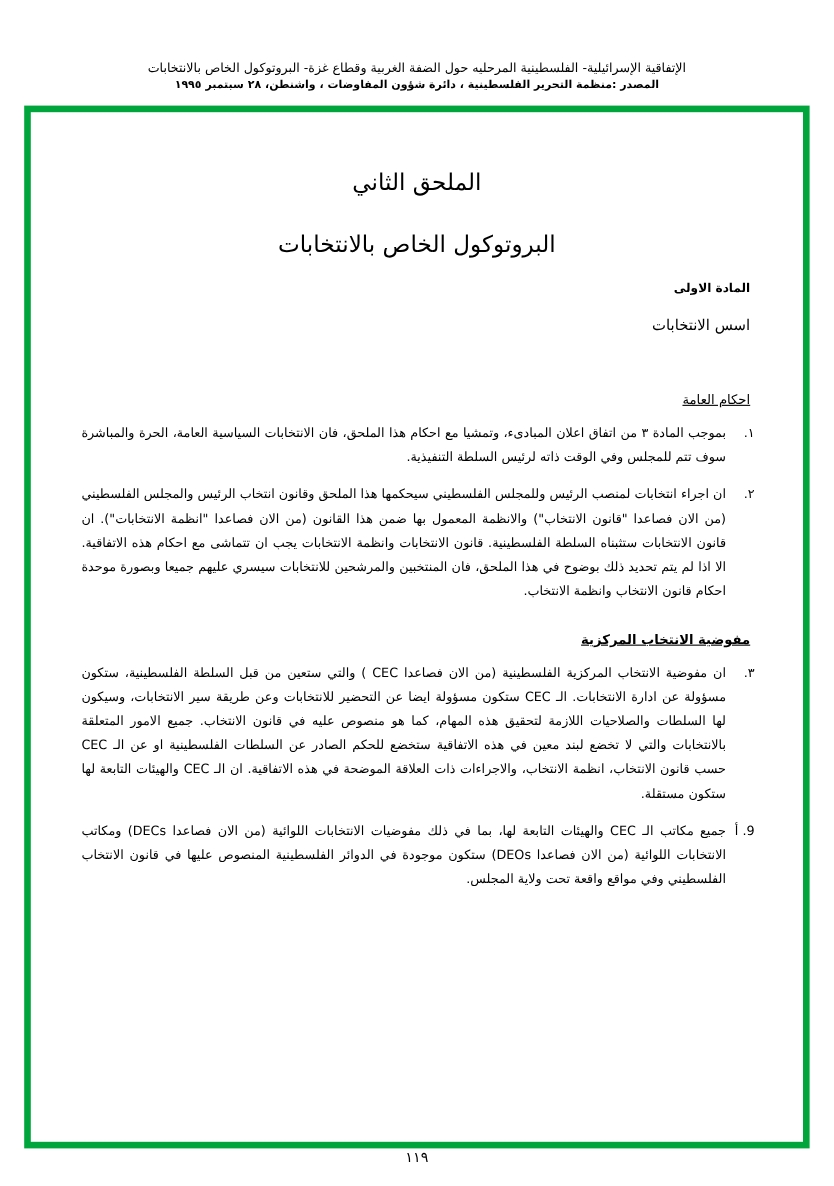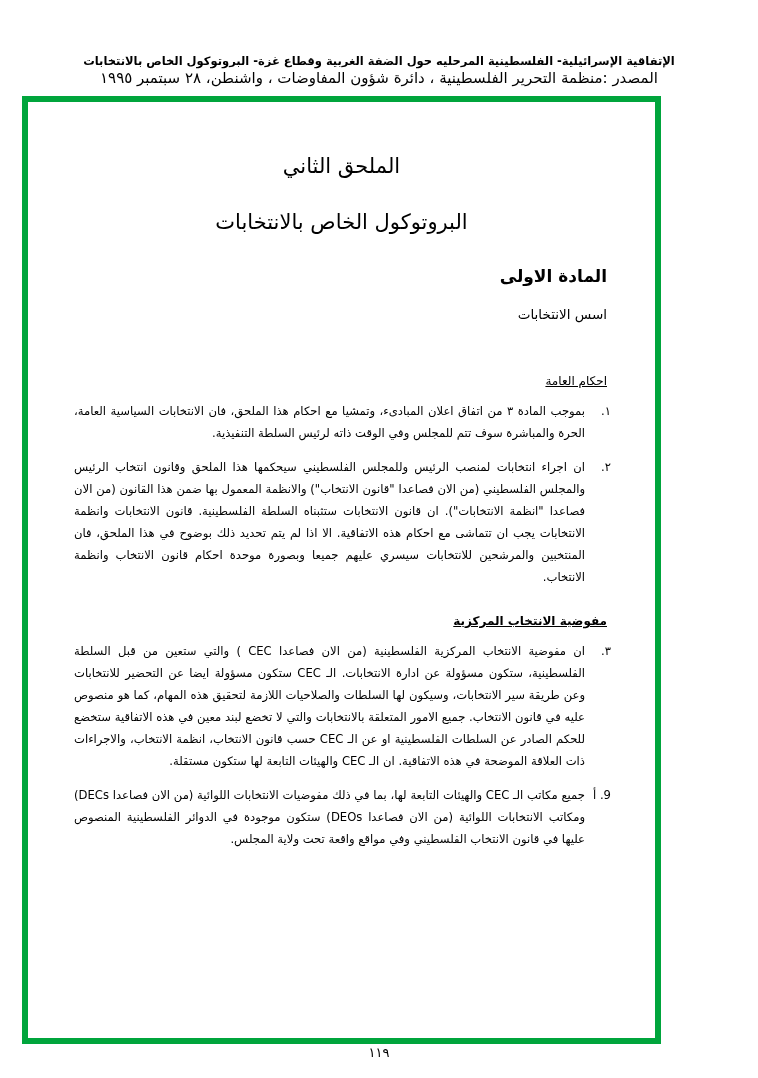--- a/index.html
+++ b/index.html
@@ -22,38 +22,38 @@
   
   .doc-header {
     position: absolute;
     top: 54px;
     left: 0;
     right: 0;
     text-align: center;
   }
   .doc-header .line1 {
     font-size: 11.5px;
-    font-weight: bold;
+    font-weight: normal;
     letter-spacing: 0px;
     line-height: 15px;
     direction: rtl;
   }
   .doc-header .line2 {
-    font-size: 15px;
-    font-weight: normal;
+    font-size: 10px;
+    font-weight: bold;
     line-height: 14px;
     margin-top: 2px;
     direction: rtl;
   }
   
   .frame {
     position: absolute;
     top: 96px;
     left: 22px;
-    width: 639px;
+    width: 714px;
     height: 948px;
     border: 6px solid #00a53c;
     box-sizing: border-box;
     background: #ffffff;
   }
   .frame-inner {
     position: absolute;
     inset: 0;
     padding: 26px 44px 20px 44px;
     box-sizing: border-box;
@@ -69,23 +69,23 @@
   }
   .title-sub {
     text-align: center;
     font-size: 21px;
     font-weight: normal;
     margin-top: 32px;
     letter-spacing: 1px;
   }
   .article-head {
     text-align: right;
-    font-size: 17px;
+    font-size: 11px;
     font-weight: bold;
-    margin-top: 32px;
+    margin-top: 21px;
     padding-right: 4px;
   }
   .article-sub {
     text-align: right;
     font-size: 13.5px;
     margin-top: 20px;
     padding-right: 4px;
   }
   .section-label {
     text-align: right;

